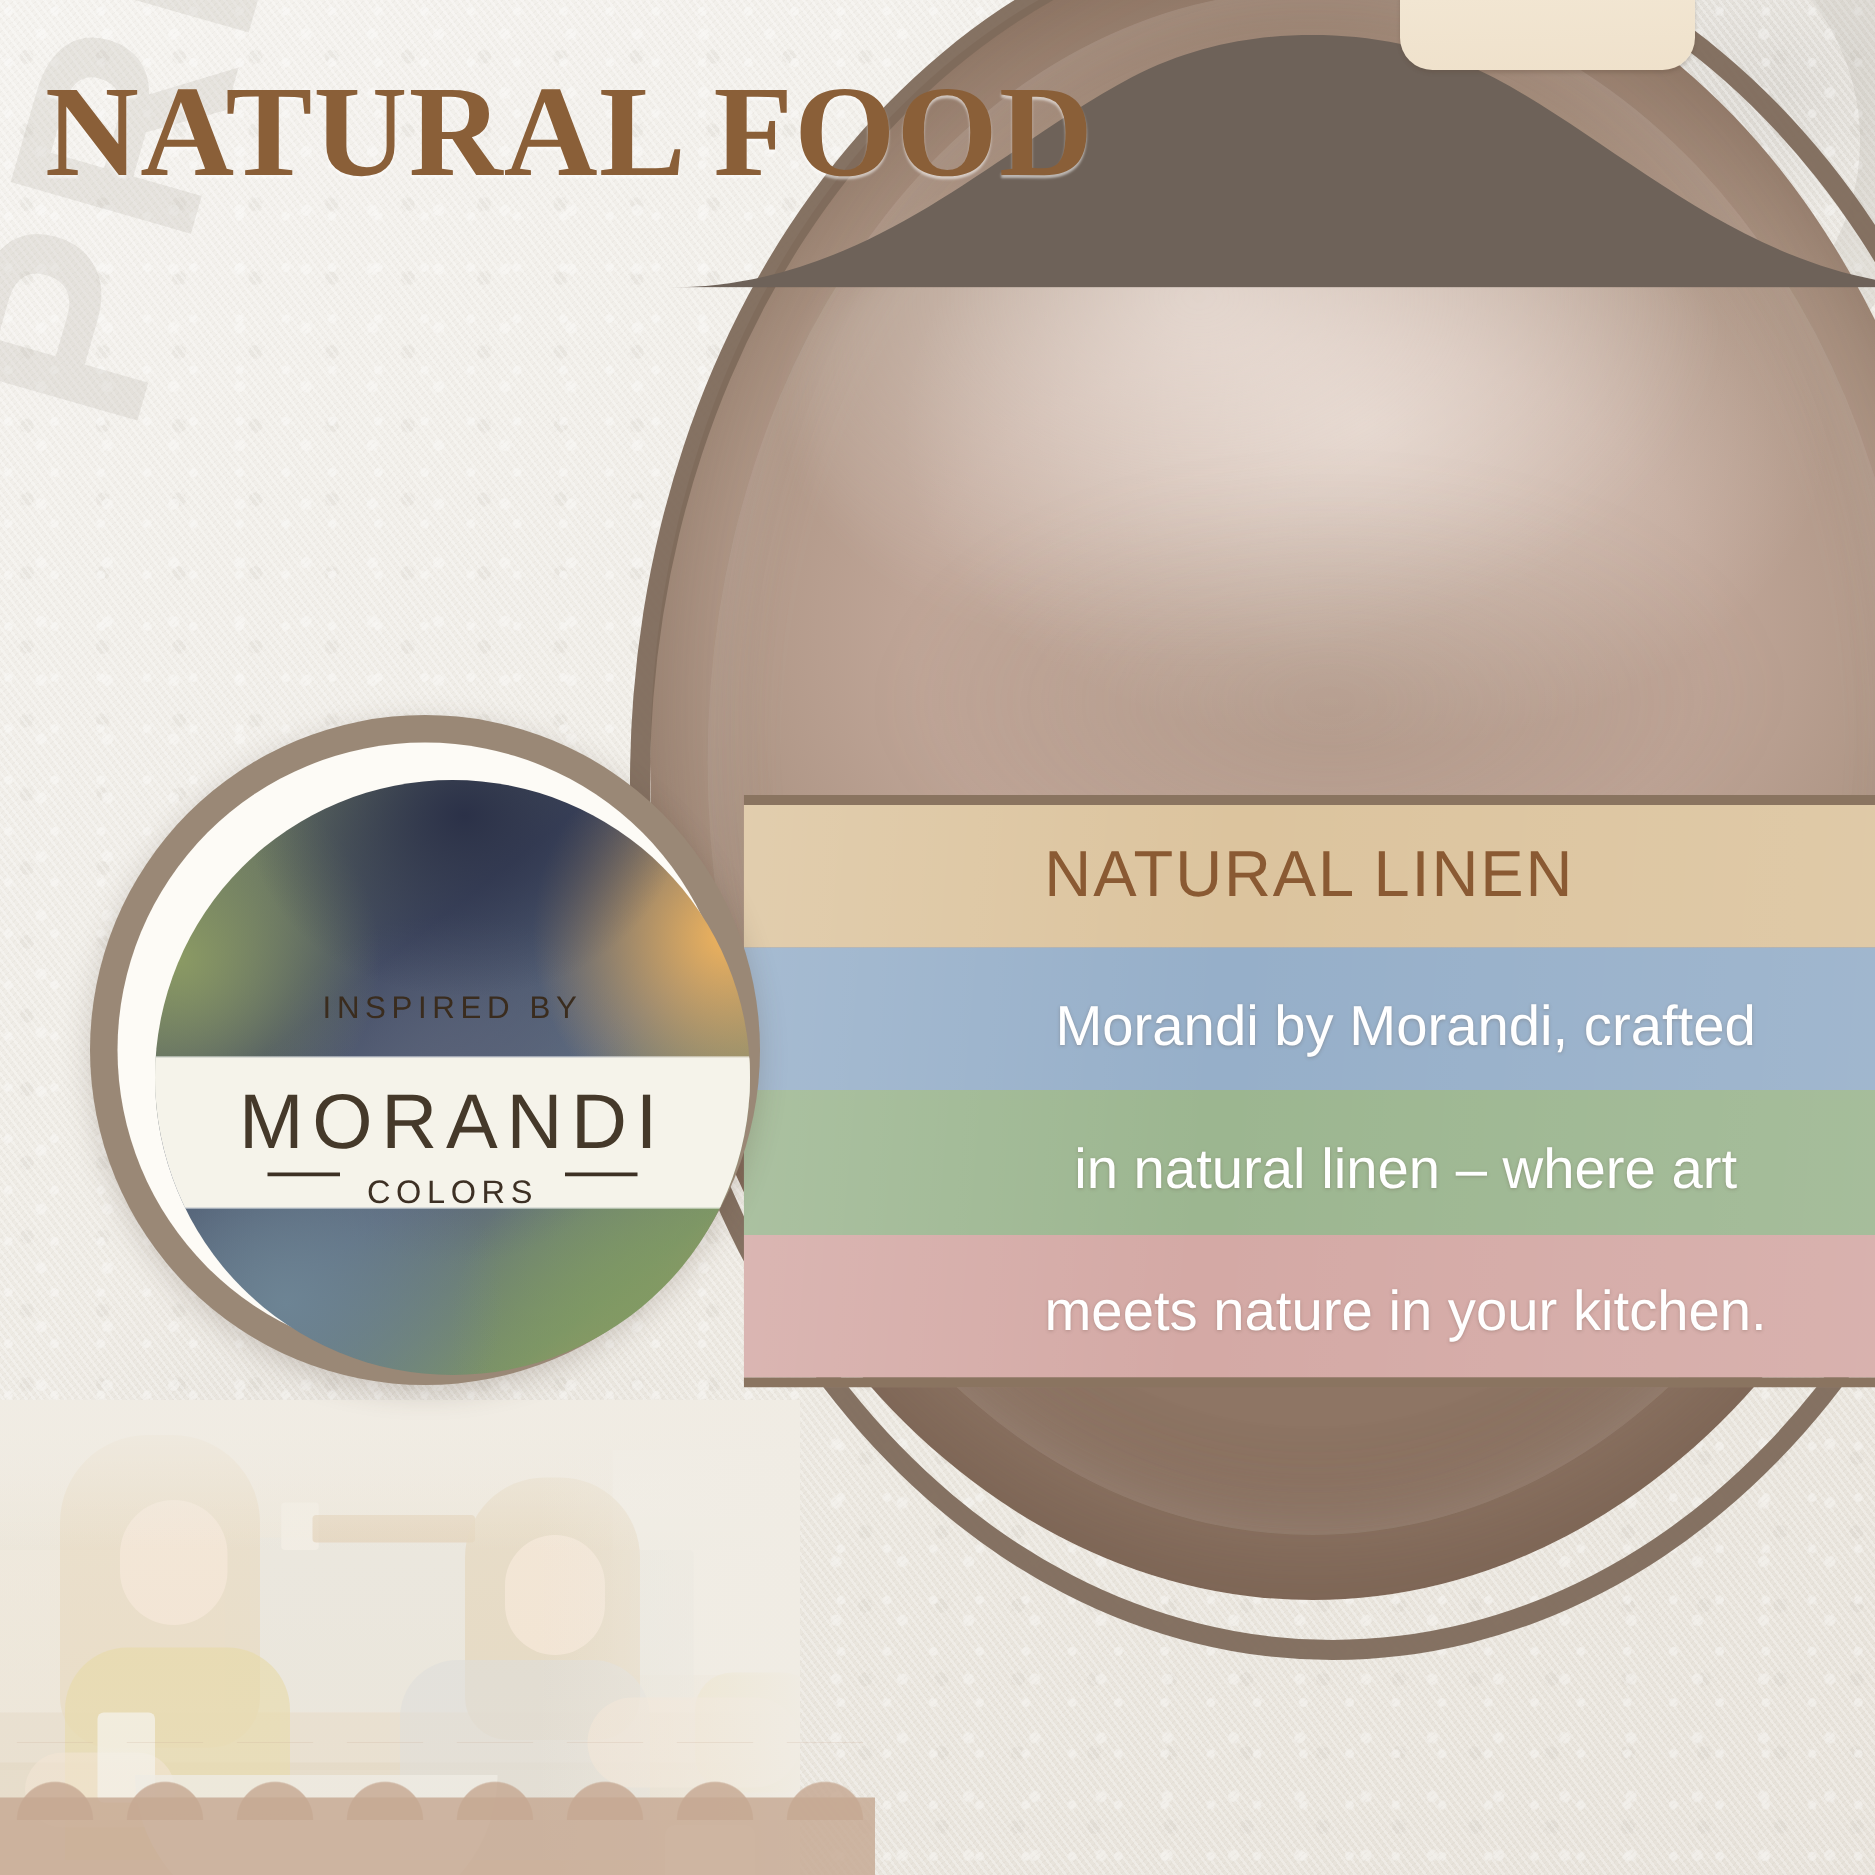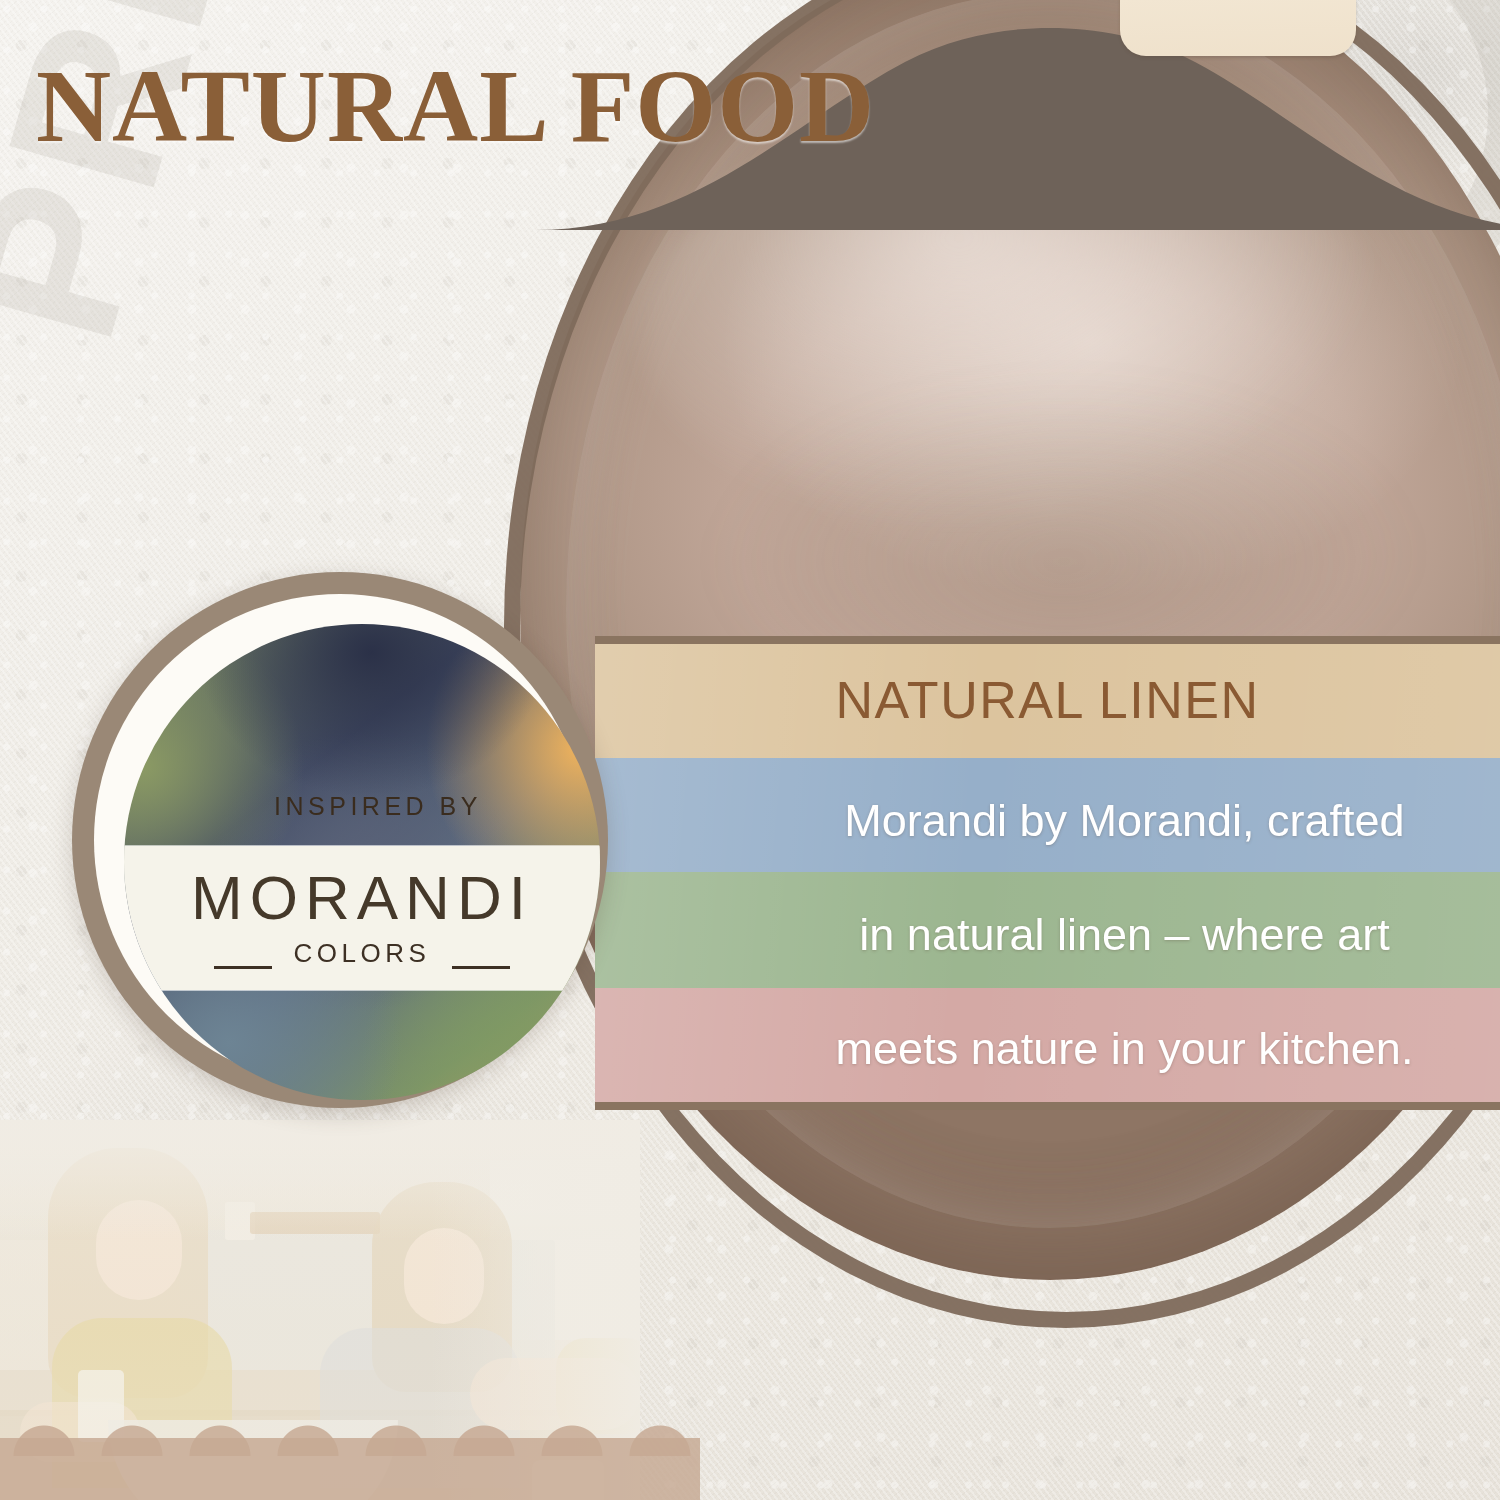--- a/index.html
+++ b/index.html
@@ -200,37 +200,37 @@
     background:
       radial-gradient(ellipse 300px 250px at 52% 6%, #2b3148 0%, rgba(43,49,72,0) 58%),
       radial-gradient(ellipse 250px 260px at 96% 26%, #f0b35c 0%, rgba(240,179,92,0) 62%),
       radial-gradient(ellipse 260px 250px at 4% 30%, #8b9a64 0%, rgba(139,154,100,0) 62%),
       radial-gradient(ellipse 280px 250px at 22% 88%, #6d8494 0%, rgba(109,132,148,0) 62%),
       radial-gradient(ellipse 270px 240px at 86% 92%, #7f9a63 0%, rgba(127,154,99,0) 64%),
       radial-gradient(ellipse 220px 200px at 50% 52%, #5a6278 0%, rgba(90,98,120,0) 70%),
       linear-gradient(142deg,#7d8b62 0%,#414a63 34%,#5d6c80 58%,#7d9467 82%,#d9a860 100%);
   }
   .badge-top-label{
-    position:absolute;left:16px;top:168px;width:476px;text-align:center;
+    position:absolute;left:0;top:168px;width:476px;text-align:center;
     font-size:25px;letter-spacing:4.5px;font-weight:500;
     color:#3a2c1e;
   }
   .badge-band{
-    position:absolute;left:0;top:222px;width:476px;height:144px;
+    position:absolute;left:0;top:222px;width:476px;height:120px;
     background:#f5f3ea;
     box-shadow:0 0 0 1px rgba(255,255,255,.6);
   }
   .badge-word{
     position:absolute;left:0;top:16px;width:100%;text-align:center;
     font-size:62px;letter-spacing:7px;font-weight:400;color:#45392a;
     line-height:72px;
   }
   .badge-sub{
     position:absolute;left:0;top:92px;width:100%;
-    display:flex;align-items:flex-end;justify-content:center;gap:22px;
+    display:flex;align-items:flex-start;justify-content:center;gap:22px;
   }
   .badge-dash{width:58px;height:3px;background:#3d3024;}
   .badge-sub-text{
     font-size:26px;letter-spacing:4.5px;color:#3d3024;font-weight:400;
   }
 
   
   .headline{
     position:absolute;left:36px;top:56px;width:880px;
     font-family:"Liberation Serif", serif;

